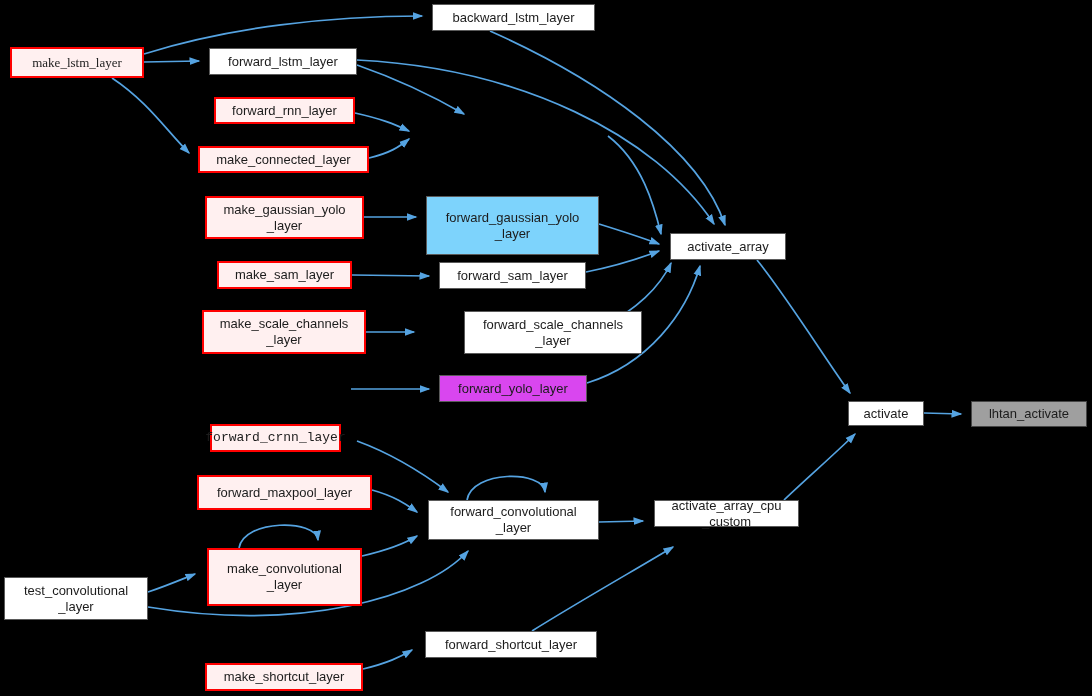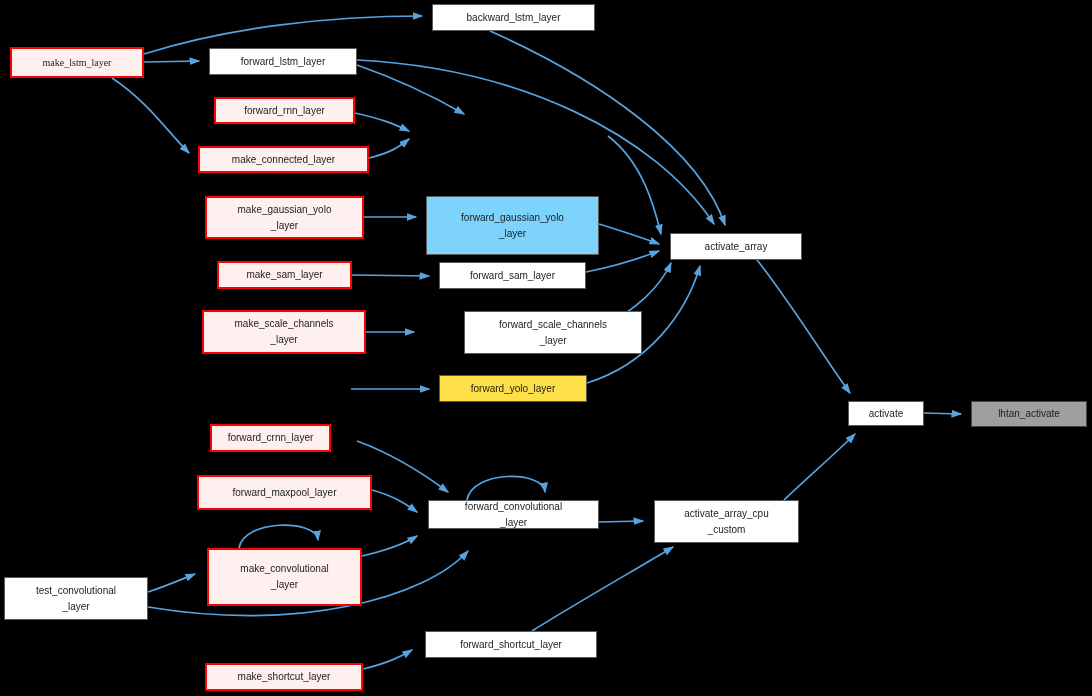--- a/index.html
+++ b/index.html
@@ -24,21 +24,21 @@
     height: 696px;
   }
   .node {
     position: absolute;
     box-sizing: border-box;
     display: flex;
     align-items: center;
     justify-content: center;
     text-align: center;
     white-space: pre-line;
-    font-size: 10px;
+    font-size: 13px;
     line-height: 16px;
     color: #1c1c1c;
     cursor: pointer;
   }
 </style>
 </head>
 <body>
 
 <div id="graph-root" style="background: rgb(0, 0, 0);">
     <svg id="edge-layer" width="1092" height="696" viewBox="0 0 1092 696">
@@ -86,29 +86,29 @@
     <div class="node" style="left: 205px; top: 196px; width: 159px; height: 43px; background: rgb(255, 240, 240); border: 2px solid rgb(255, 0, 0);">make_gaussian_yolo
 _layer</div>
     <div class="node" style="left: 426px; top: 196px; width: 173px; height: 59px; background: #7dd3fc; border: 1px solid rgb(90, 90, 90);">forward_gaussian_yolo
 _layer</div>
     <div class="node" style="left: 217px; top: 261px; width: 135px; height: 28px; background: rgb(255, 240, 240); border: 2px solid rgb(255, 0, 0);">make_sam_layer</div>
     <div class="node" style="left: 439px; top: 262px; width: 147px; height: 27px; background: rgb(255, 255, 255); border: 1px solid rgb(90, 90, 90);">forward_sam_layer</div>
     <div class="node" style="left: 202px; top: 310px; width: 164px; height: 44px; background: rgb(255, 240, 240); border: 2px solid rgb(255, 0, 0);">make_scale_channels
 _layer</div>
     <div class="node" style="left: 424px; top: 311px; width: 178px; height: 43px; background: rgb(255, 255, 255); border: 1px solid rgb(90, 90, 90); margin-left: 40px;">forward_scale_channels
 _layer</div>
-    <div class="node" style="left: 439px; top: 375px; width: 148px; height: 27px; background: #fde047; border: 1px solid rgb(90, 90, 90);">forward_yolo_layer</div>
-    <div class="node" style="left: 670px; top: 233px; width: 132px; height: 27px; background: rgb(255, 255, 255); border: 1px solid rgb(90, 90, 90);">activate_array</div>
-    <div class="node" style="left: 210px; top: 424px; width: 121px; height: 28px; background: rgb(255, 240, 240); border: 2px solid rgb(255, 0, 0);">forward_crnn_layer</div>
+    <div class="node" style="left: 439px; top: 375px; width: 148px; height: 27px; background: #d946ef; border: 1px solid rgb(90, 90, 90);">forward_yolo_layer</div>
+    <div class="node" style="left: 670px; top: 233px; width: 116px; height: 27px; background: rgb(255, 255, 255); border: 1px solid rgb(90, 90, 90);">activate_array</div>
+    <div class="node" style="left: 210px; top: 424px; width: 131px; height: 28px; background: rgb(255, 240, 240); border: 2px solid rgb(255, 0, 0); font-family: Liberation Mono, monospace;">forward_crnn_layer</div>
     <div class="node" style="left: 197px; top: 475px; width: 175px; height: 35px; background: rgb(255, 240, 240); border: 2px solid rgb(255, 0, 0);">forward_maxpool_layer</div>
-    <div class="node" style="left: 428px; top: 500px; width: 171px; height: 29px; background: rgb(255, 255, 255); border: 1px solid rgb(90, 90, 90);">forward_convolutional
+    <div class="node" style="left: 428px; top: 500px; width: 171px; height: 40px; background: rgb(255, 255, 255); border: 1px solid rgb(90, 90, 90);">forward_convolutional
 _layer</div>
     <div class="node" style="left: 207px; top: 548px; width: 155px; height: 58px; background: rgb(255, 240, 240); border: 2px solid rgb(255, 0, 0);">make_convolutional
 _layer</div>
     <div class="node" style="left: 4px; top: 577px; width: 144px; height: 43px; background: rgb(255, 255, 255); border: 1px solid rgb(90, 90, 90);">test_convolutional
 _layer</div>
-    <div class="node" style="left: 654px; top: 500px; width: 145px; height: 43px; background: rgb(255, 255, 255); border: 1px solid rgb(90, 90, 90);">activate_array_cpu
+    <div class="node" style="left: 654px; top: 500px; width: 145px; height: 27px; background: rgb(255, 255, 255); border: 1px solid rgb(90, 90, 90);">activate_array_cpu
 _custom</div>
     <div class="node" style="left: 425px; top: 631px; width: 172px; height: 27px; background: rgb(255, 255, 255); border: 1px solid rgb(90, 90, 90);">forward_shortcut_layer</div>
     <div class="node" style="left: 205px; top: 663px; width: 158px; height: 28px; background: rgb(255, 240, 240); border: 2px solid rgb(255, 0, 0);">make_shortcut_layer</div>
     <div class="node" style="left: 848px; top: 401px; width: 76px; height: 25px; background: rgb(255, 255, 255); border: 1px solid rgb(90, 90, 90);">activate</div>
     <div class="node" style="left: 971px; top: 401px; width: 116px; height: 26px; background: rgb(159, 159, 159); border: 1px solid rgb(70, 70, 70);">lhtan_activate</div>
   </div>
 
 </body></html>

